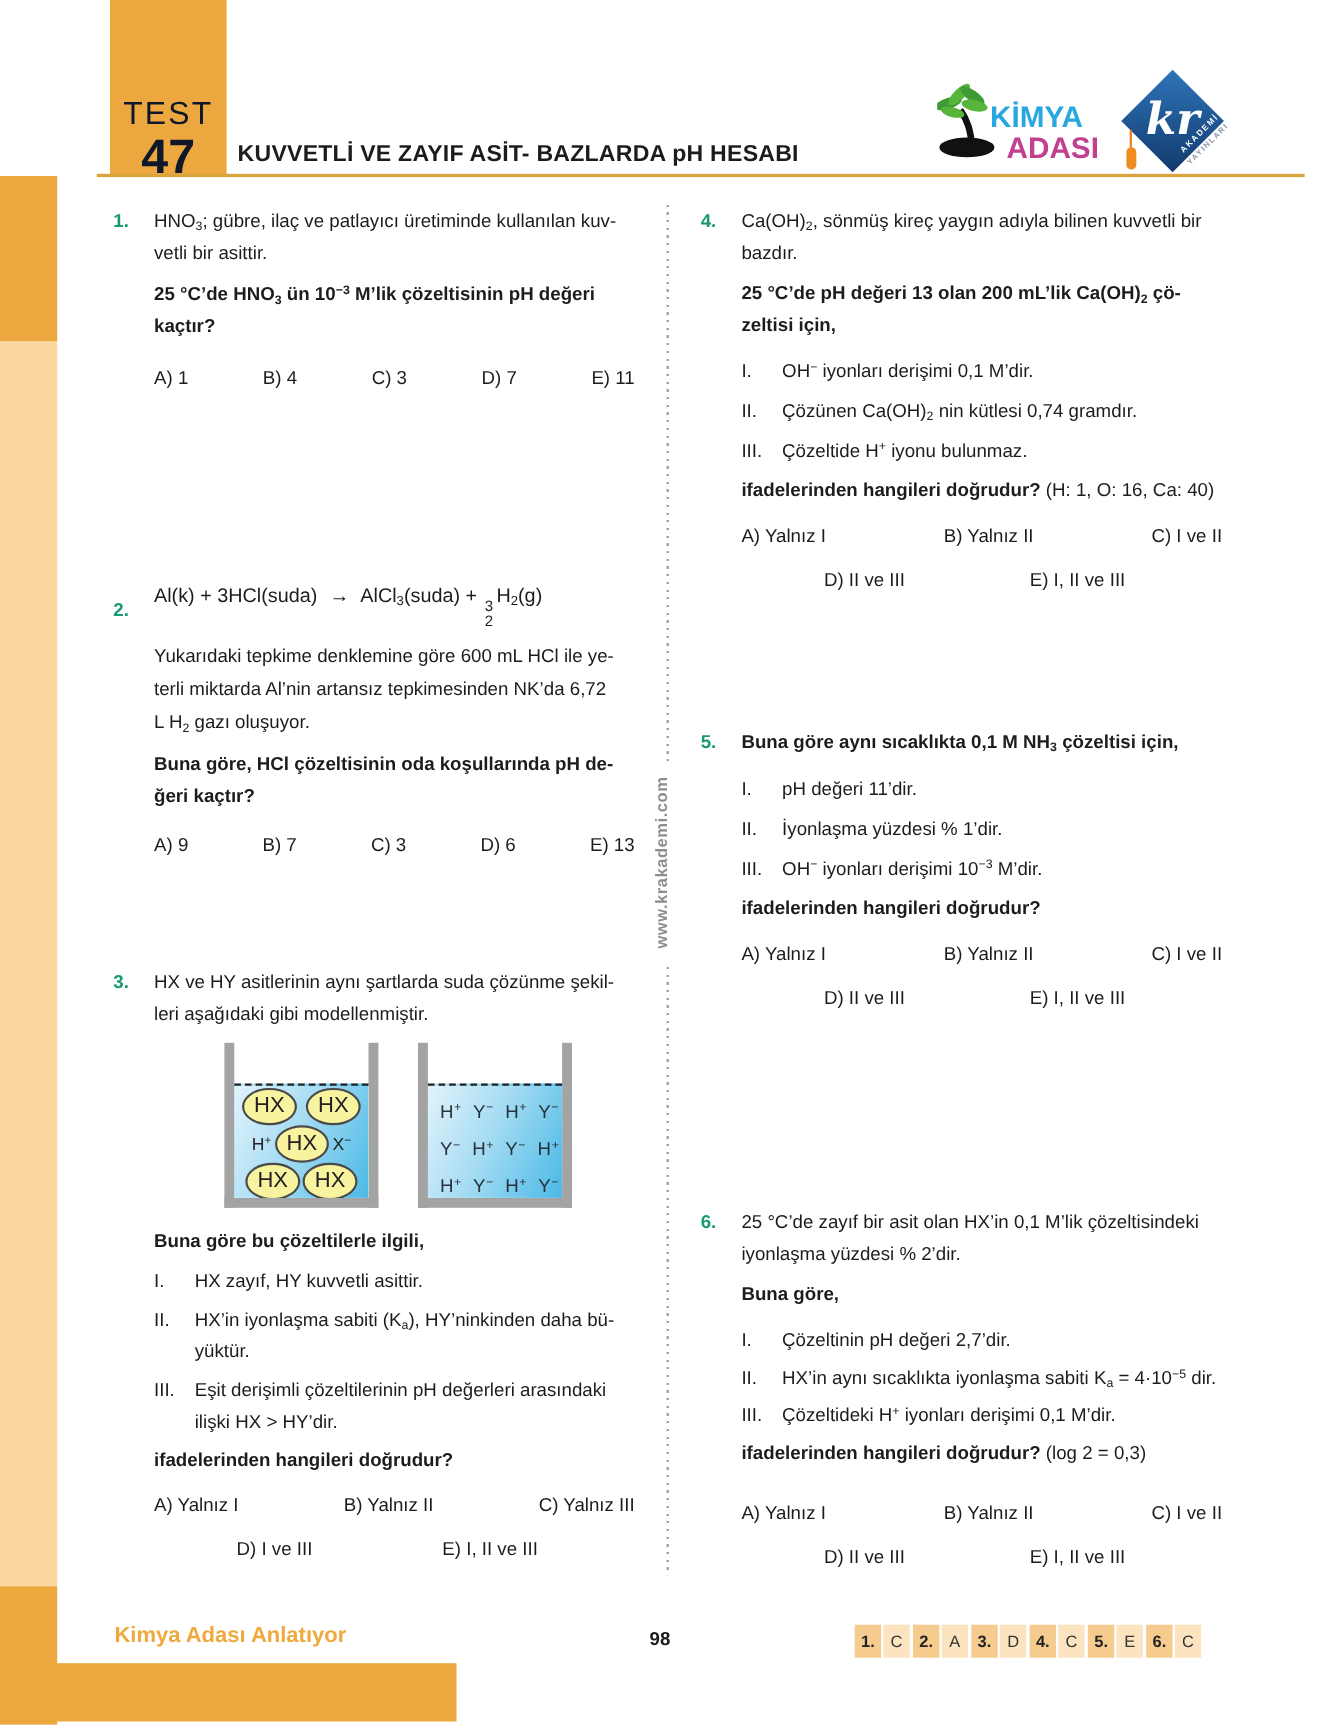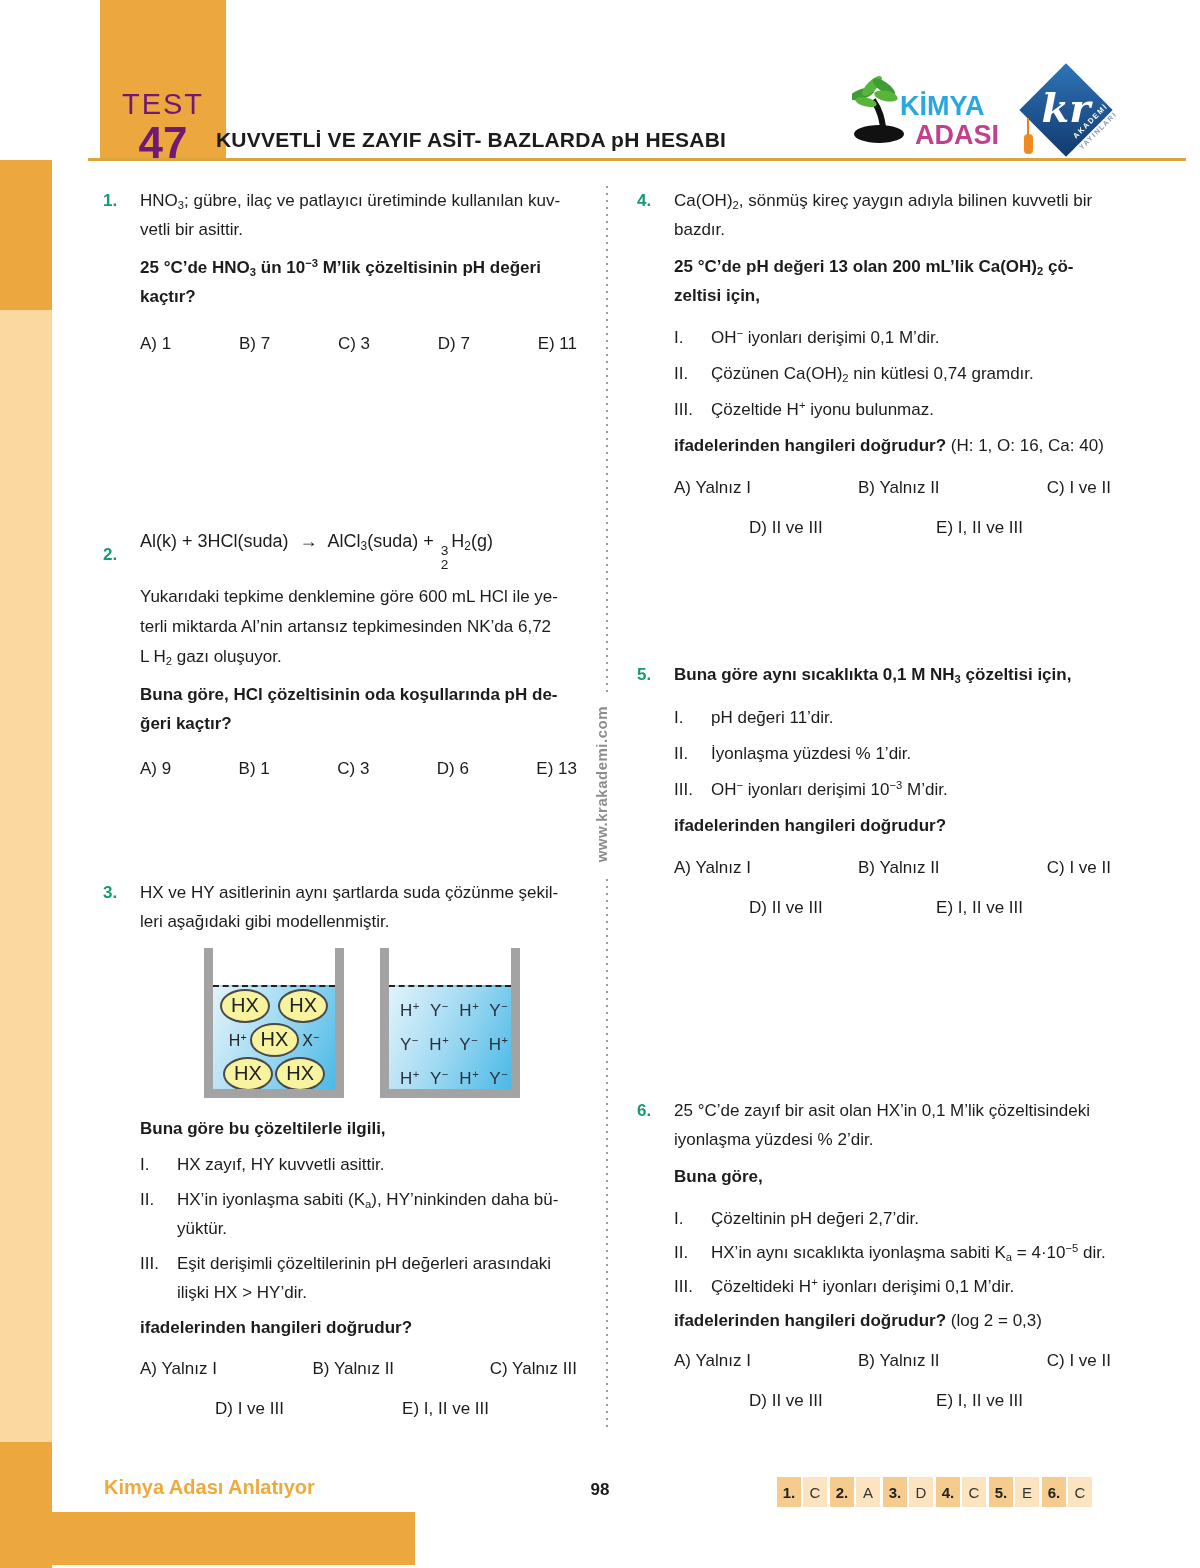--- a/index.html
+++ b/index.html
@@ -10,21 +10,21 @@
   b{font-weight:bold;}
 
   
   .band-top{left:0;top:160px;width:52px;height:150px;background:#ECA83F;}
   .band-mid{left:0;top:310px;width:52px;height:1132px;background:#FAD8A0;}
   .band-bot{left:0;top:1442px;width:52px;height:126px;background:#ECA83F;}
   .bar-bottom{left:0;top:1512px;width:415px;height:53px;background:#ECA83F;}
   .pageedge{left:0;top:1563px;width:1200px;height:5px;background:#d9d9d9;z-index:-1;}
 
   
-  .testbox{left:100px;top:0;width:126px;height:159px;background:#ECA83F;color:#701a75;text-align:center;}
+  .testbox{left:100px;top:0;width:106px;height:159px;background:#ECA83F;color:#0f172a;text-align:center;}
   .testbox .t1{margin-top:88px;font-size:29px;letter-spacing:2px;font-weight:normal;}
   .testbox .t2{font-size:44px;font-weight:bold;line-height:44px;}
   .title{left:216px;top:128px;font-size:21px;font-weight:bold;letter-spacing:0.2px;}
   .goldline{left:88px;top:158px;width:1098px;height:3px;background:#D8A63C;}
 
   
   .divider{left:606px;top:186px;width:2px;height:1246px;
     background:repeating-linear-gradient(to bottom,#9a9a9a 0 2px,transparent 2px 7px);}
   .watermark{left:592px;top:692px;writing-mode:vertical-rl;transform:rotate(180deg);
     background:#fff;color:#8d8d8d;font-size:15px;font-weight:bold;letter-spacing:0.5px;
@@ -134,40 +134,40 @@
 <div class="abs divider"></div>
 <div class="abs watermark">www.krakademi.com</div>
 
 <div class="q lc" style="top:186px;">
   <span class="qnum">1.</span>
   <div class="qbody">
     <p style="margin-bottom:9px;">HNO<sub>3</sub>; gübre, ilaç ve patlayıcı üretiminde kullanılan kuv-<br>vetli bir asittir.</p>
     <p class="bold" style="margin-bottom:18px;">25 °C’de HNO<sub>3</sub> ün 10<sup>−3</sup> M’lik çözeltisinin pH değeri<br>kaçtır?</p>
     <div class="opts">
       <span>A) 1</span>
-      <span>B) 7</span>
+      <span>B) 4</span>
       <span>C) 3</span>
       <span>D) 7</span>
       <span>E) 11</span>
     </div>
   </div>
 </div>
 
 <div class="q lc" style="top:527px;">
   <span class="qnum" style="top:13px;">2.</span>
   <div class="qbody">
     <p class="eq" style="margin-bottom:10px;">Al(k) + 3HCl(suda) <span class="arr">→</span> AlCl<sub>3</sub>(suda) + <span class="frac">
           <i>3</i>
           <i>2</i>
         </span>H<sub>2</sub>(g)</p>
     <p style="margin-bottom:8px;line-height:30px;">Yukarıdaki tepkime denklemine göre 600 mL HCl ile ye-<br>terli miktarda Al’nin artansız tepkimesinden NK’da 6,72<br>L H<sub>2</sub> gazı oluşuyor.</p>
     <p class="bold" style="margin-bottom:16px;">Buna göre, HCl çözeltisinin oda koşullarında pH de-<br>ğeri kaçtır?</p>
     <div class="opts">
       <span>A) 9</span>
-      <span>B) 1</span>
+      <span>B) 7</span>
       <span>C) 3</span>
       <span>D) 6</span>
       <span>E) 13</span>
     </div>
   </div>
 </div>
 
 <div class="q lc" style="top:878px;">
   <span class="qnum">3.</span>
   <div class="qbody">
@@ -301,21 +301,21 @@
       <span class="it">Çözeltinin pH değeri 2,7’dir.</span>
     </div>
     <div class="item" style="margin-bottom:5px;">
       <span class="rn">II.</span>
       <span class="it">HX’in aynı sıcaklıkta iyonlaşma sabiti K<sub>a</sub> = 4·10<sup>−5</sup> dir.</span>
     </div>
     <div class="item" style="margin-bottom:5px;">
       <span class="rn">III.</span>
       <span class="it">Çözeltideki H<sup>+</sup> iyonları derişimi 0,1 M’dir.</span>
     </div>
-    <p style="margin-bottom:11px;"><b>ifadelerinden hangileri doğrudur?</b> (log 2 = 0,3)</p>
+    <p style="margin-bottom:26px;"><b>ifadelerinden hangileri doğrudur?</b> (log 2 = 0,3)</p>
     <div class="opts" style="margin-bottom:11px;">
       <span>A) Yalnız I</span>
       <span>B) Yalnız II</span>
       <span>C) I ve II</span>
     </div>
     <div class="opts2">
       <span>D) II ve III</span>
       <span>E) I, II ve III</span>
     </div>
   </div>

